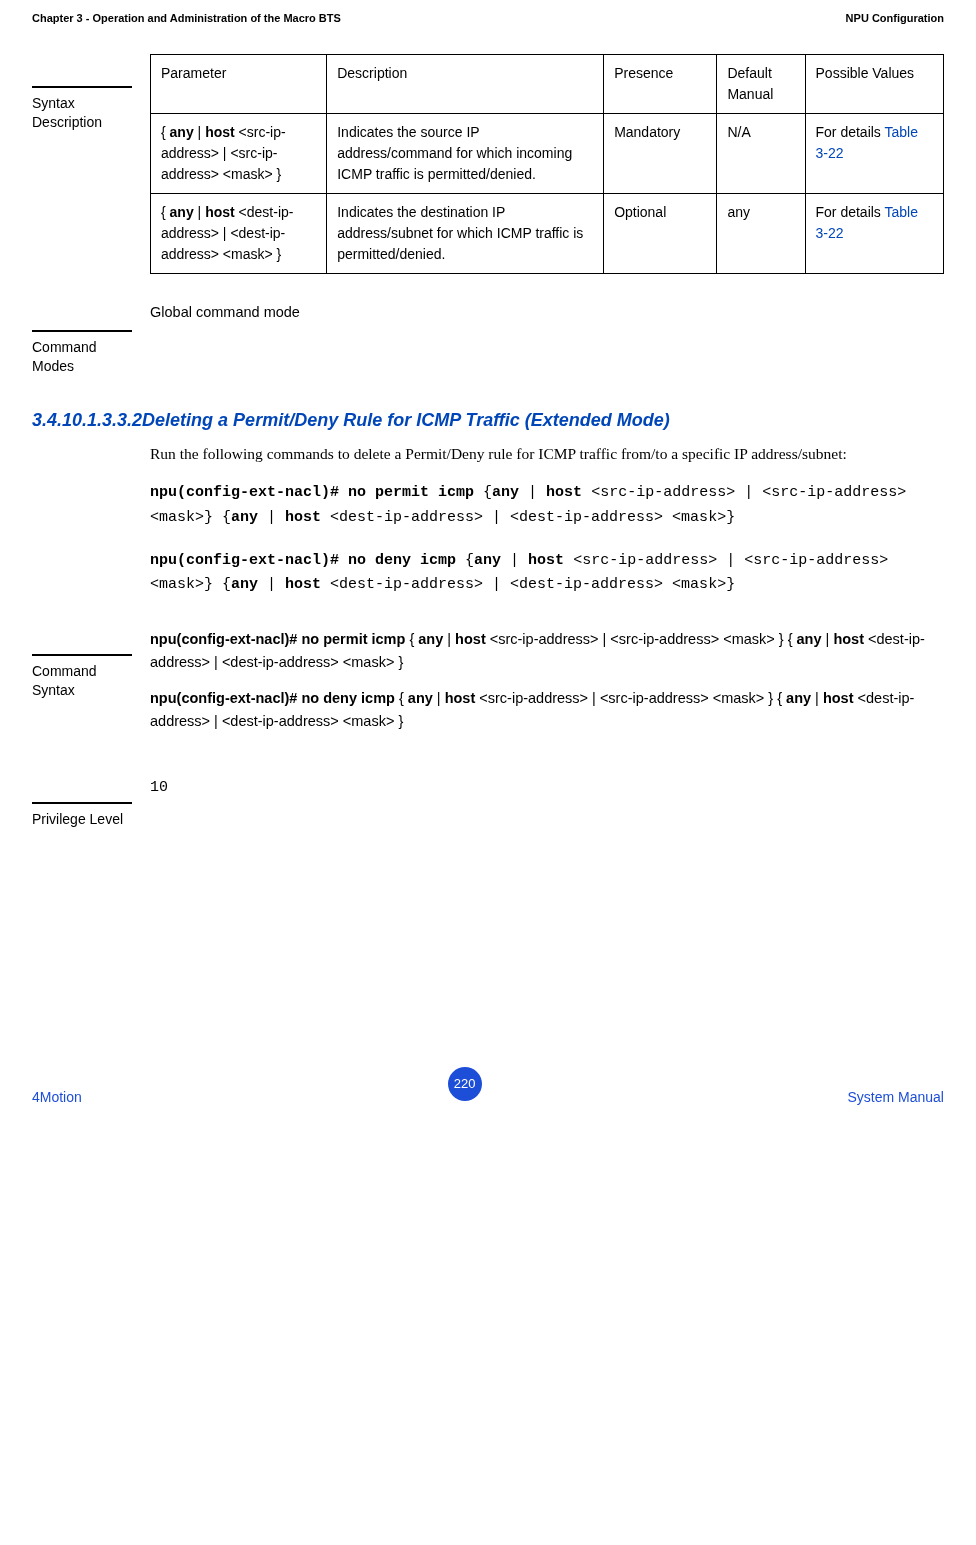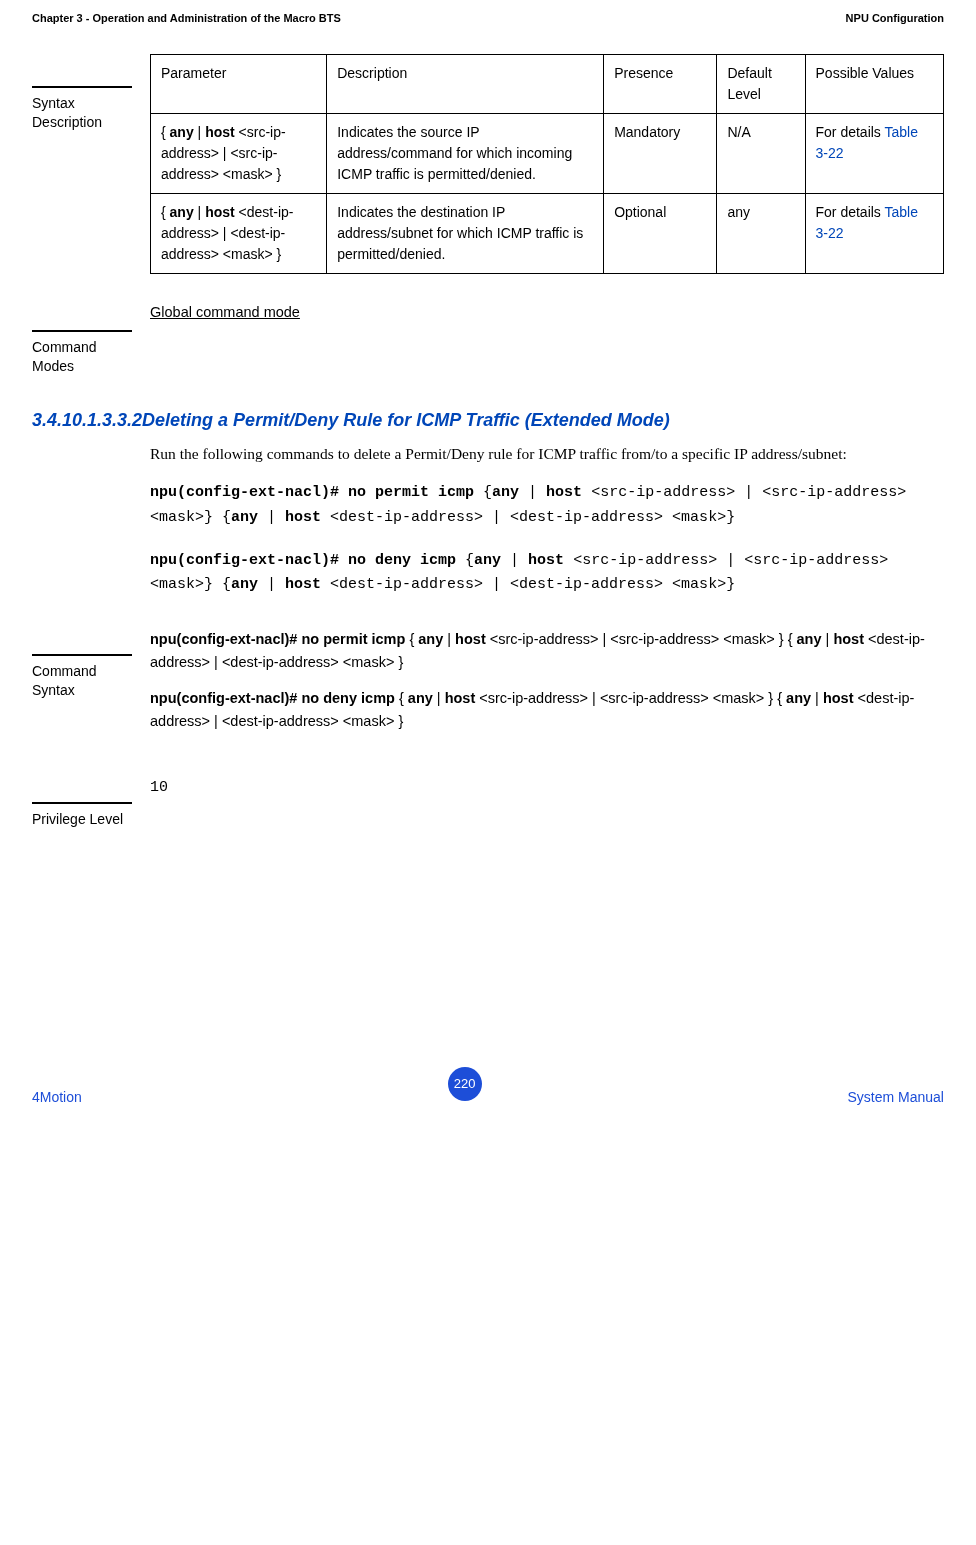--- a/index.html
+++ b/index.html
@@ -129,21 +129,21 @@
             <col class="col-desc">
             <col class="col-pres">
             <col class="col-def">
             <col class="col-poss">
         </colgroup>
         <tbody>
             <tr>
           <th>Parameter</th>
           <th>Description</th>
           <th>Presence</th>
-          <th>Default Level</th>
+          <th>Default Manual</th>
           <th>Possible Values</th>
         </tr>
         <tr>
           <td><span>{ </span><b>any</b><span> | </span><b>host</b><span> &lt;src-ip-address&gt; | &lt;src-ip-address&gt; &lt;mask&gt; }</span></td>
           <td>Indicates the source IP address/command for which incoming ICMP traffic is permitted/denied.</td>
           <td>Mandatory</td>
           <td>N/A</td>
           <td><span>For details </span><a class="link">Table 3-22</a></td>
         </tr>
         <tr>
@@ -153,21 +153,21 @@
           <td>any</td>
           <td><span>For details </span><a class="link">Table 3-22</a></td>
         </tr>
       </tbody>
         </table>
     </div>
   </div>
 
   <div class="section">
     <div class="label-col with-rule">Command Modes</div>
-    <div class="content-col" style="padding-top:6px;text-decoration:underline;">Global command mode</div>
+    <div class="content-col" style="padding-top:6px;">Global command mode</div>
   </div>
 
   <h3 class="subhead">
     <span>3.4.10.1.3.3.2</span><span>Deleting a Permit/Deny Rule for ICMP Traffic (Extended Mode)</span>
   </h3>
 
   <div class="indent">
     <p class="body-text">Run the following commands to delete a Permit/Deny rule for ICMP traffic from/to a specific IP address/subnet:</p>
 
     <p class="mono"><b>npu(config-ext-nacl)# no permit icmp</b><span> {</span><b>any</b><span> | </span><b>host</b><span> &lt;src-ip-address&gt; | &lt;src-ip-address&gt; &lt;mask&gt;} {</span><b>any</b><span> | </span><b>host</b><span> &lt;dest-ip-address&gt; | &lt;dest-ip-address&gt; &lt;mask&gt;}</span></p>

